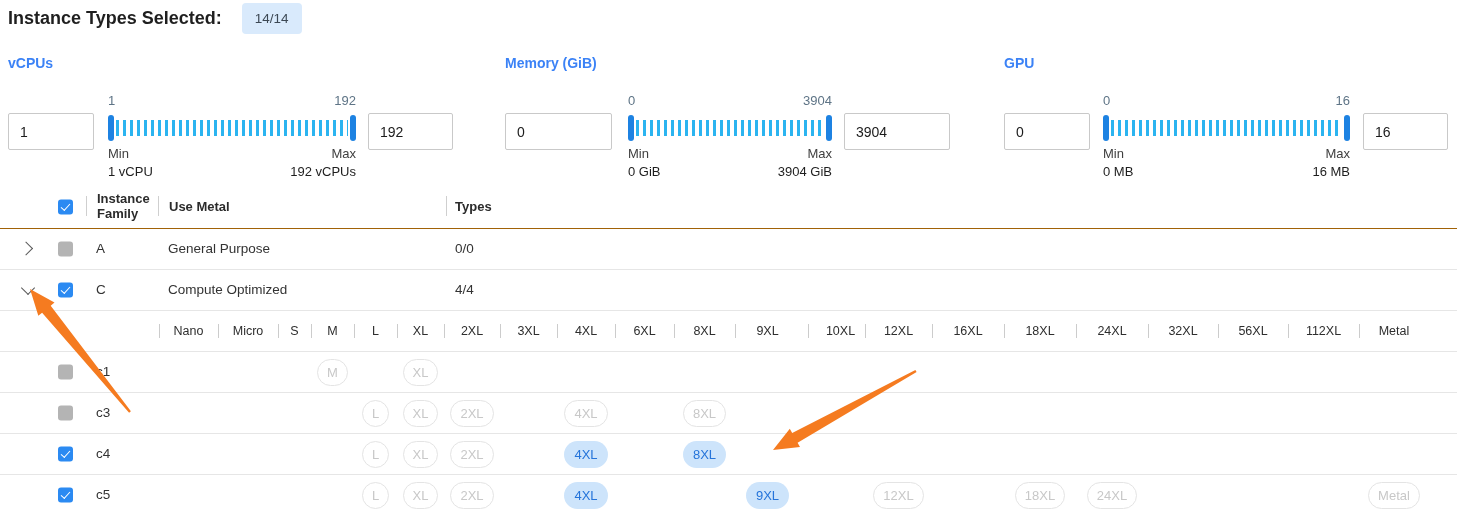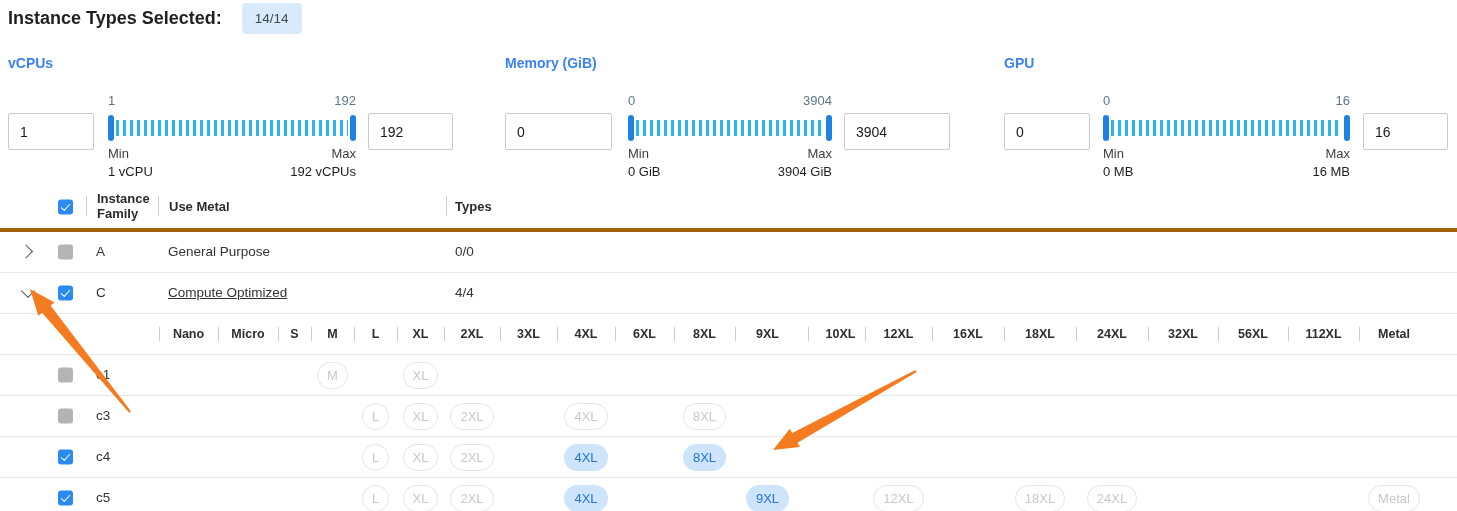--- a/index.html
+++ b/index.html
@@ -30,36 +30,36 @@
   .handle{position:absolute;top:0;width:6px;height:26px;border-radius:3px;background:var(--handle-blue);cursor:pointer;}
   .handle.left{left:0;} .handle.right{right:0;}
   .mm-row{display:flex;justify-content:space-between;font-size:13px;color:#3f3f3f;
           line-height:14px;margin-top:6px;}
   .mm-detail{display:flex;justify-content:space-between;font-size:13px;color:#1e1e1e;
              line-height:14px;margin-top:4px;}
 
   
   #table{position:absolute;top:185px;left:0;width:1457px;}
   .trow{position:relative;border-bottom:1px solid #e6e6e6;height:40px;}
-  .thead{height:43px;border-bottom:4px solid #a16207;}
+  .thead{height:43px;border-bottom:1px solid #a16207;}
   .hdr-txt{position:absolute;font-size:13px;font-weight:bold;color:#2b2b2b;}
   .vdiv{position:absolute;width:1px;background:#cfcfcf;}
   .cell-txt{position:absolute;font-size:13.5px;color:#333;line-height:40px;top:0;}
   .chev{position:absolute;left:23px;top:50%;width:9px;height:9px;
         border-right:1.8px solid #5a5a5a;border-bottom:1.8px solid #5a5a5a;cursor:pointer;}
   .chev.right{transform:translate(-2px,-55%) rotate(-45deg);}
   .chev.down{transform:translateY(-70%) rotate(45deg);}
   .cb{position:absolute;left:58px;top:50%;transform:translateY(-50%);width:15px;height:15px;
       border-radius:3px;cursor:pointer;}
   .cb.checked{background:var(--accent-blue);}
   .cb.checked::after{content:'';position:absolute;left:4.5px;top:2px;width:4px;height:8px;
       border-right:1.8px solid #fff;border-bottom:1.8px solid #fff;transform:rotate(42deg);}
   .cb.gray{background:var(--gray-cb);}
   .size-cell{position:absolute;top:0;height:40px;line-height:40px;text-align:center;
-             font-size:12.5px;font-weight:bold;color:#2e2e2e;}
+             font-size:12.5px;font-weight:normal;color:#2e2e2e;}
   .size-cell::before{content:'';position:absolute;left:0;top:13px;height:14px;width:1px;background:#ccc;}
   .pill-cell{position:absolute;top:0;height:40px;display:flex;align-items:center;justify-content:center;}
   .pill{display:inline-block;padding:4px 9px;border-radius:14px;font-size:13px;line-height:17px;cursor:pointer;}
   .pill.off{border:1px solid #e4e4e4;color:#c8c8c8;background:#fff;}
   .pill.on{border:1px solid transparent;background:var(--pill-bg);color:var(--pill-text);}
 
   
   #arrows{position:absolute;inset:0;pointer-events:none;z-index:5;}
   .arrow{fill:var(--arrow-orange);}
 </style>
@@ -168,21 +168,21 @@
         <div class="chev right"></div>
         <div class="cb gray"></div>
         <div class="cell-txt" style="left: 96px;">A</div>
         <div class="cell-txt" style="left: 168px;">General Purpose</div>
         <div class="cell-txt" style="left: 455px;">0/0</div>
       </div>
       <div class="trow">
         <div class="chev down"></div>
         <div class="cb checked"></div>
         <div class="cell-txt" style="left: 96px;">C</div>
-        <div class="cell-txt" style="left: 168px; text-decoration: underline;">Compute Optimized</div>
+        <div class="cell-txt" style="left: 168px;">Compute Optimized</div>
         <div class="cell-txt" style="left: 455px;">4/4</div>
       </div>
       <div class="trow">
         <div class="size-cell" style="left: 159px; width: 59px;">Nano</div>
         <div class="size-cell" style="left: 218px; width: 60px;">Micro</div>
         <div class="size-cell" style="left: 278px; width: 33px;">S</div>
         <div class="size-cell" style="left: 311px; width: 43px;">M</div>
         <div class="size-cell" style="left: 354px; width: 43px;">L</div>
         <div class="size-cell" style="left: 397px; width: 47px;">XL</div>
         <div class="size-cell" style="left: 444px; width: 56px;">2XL</div>

